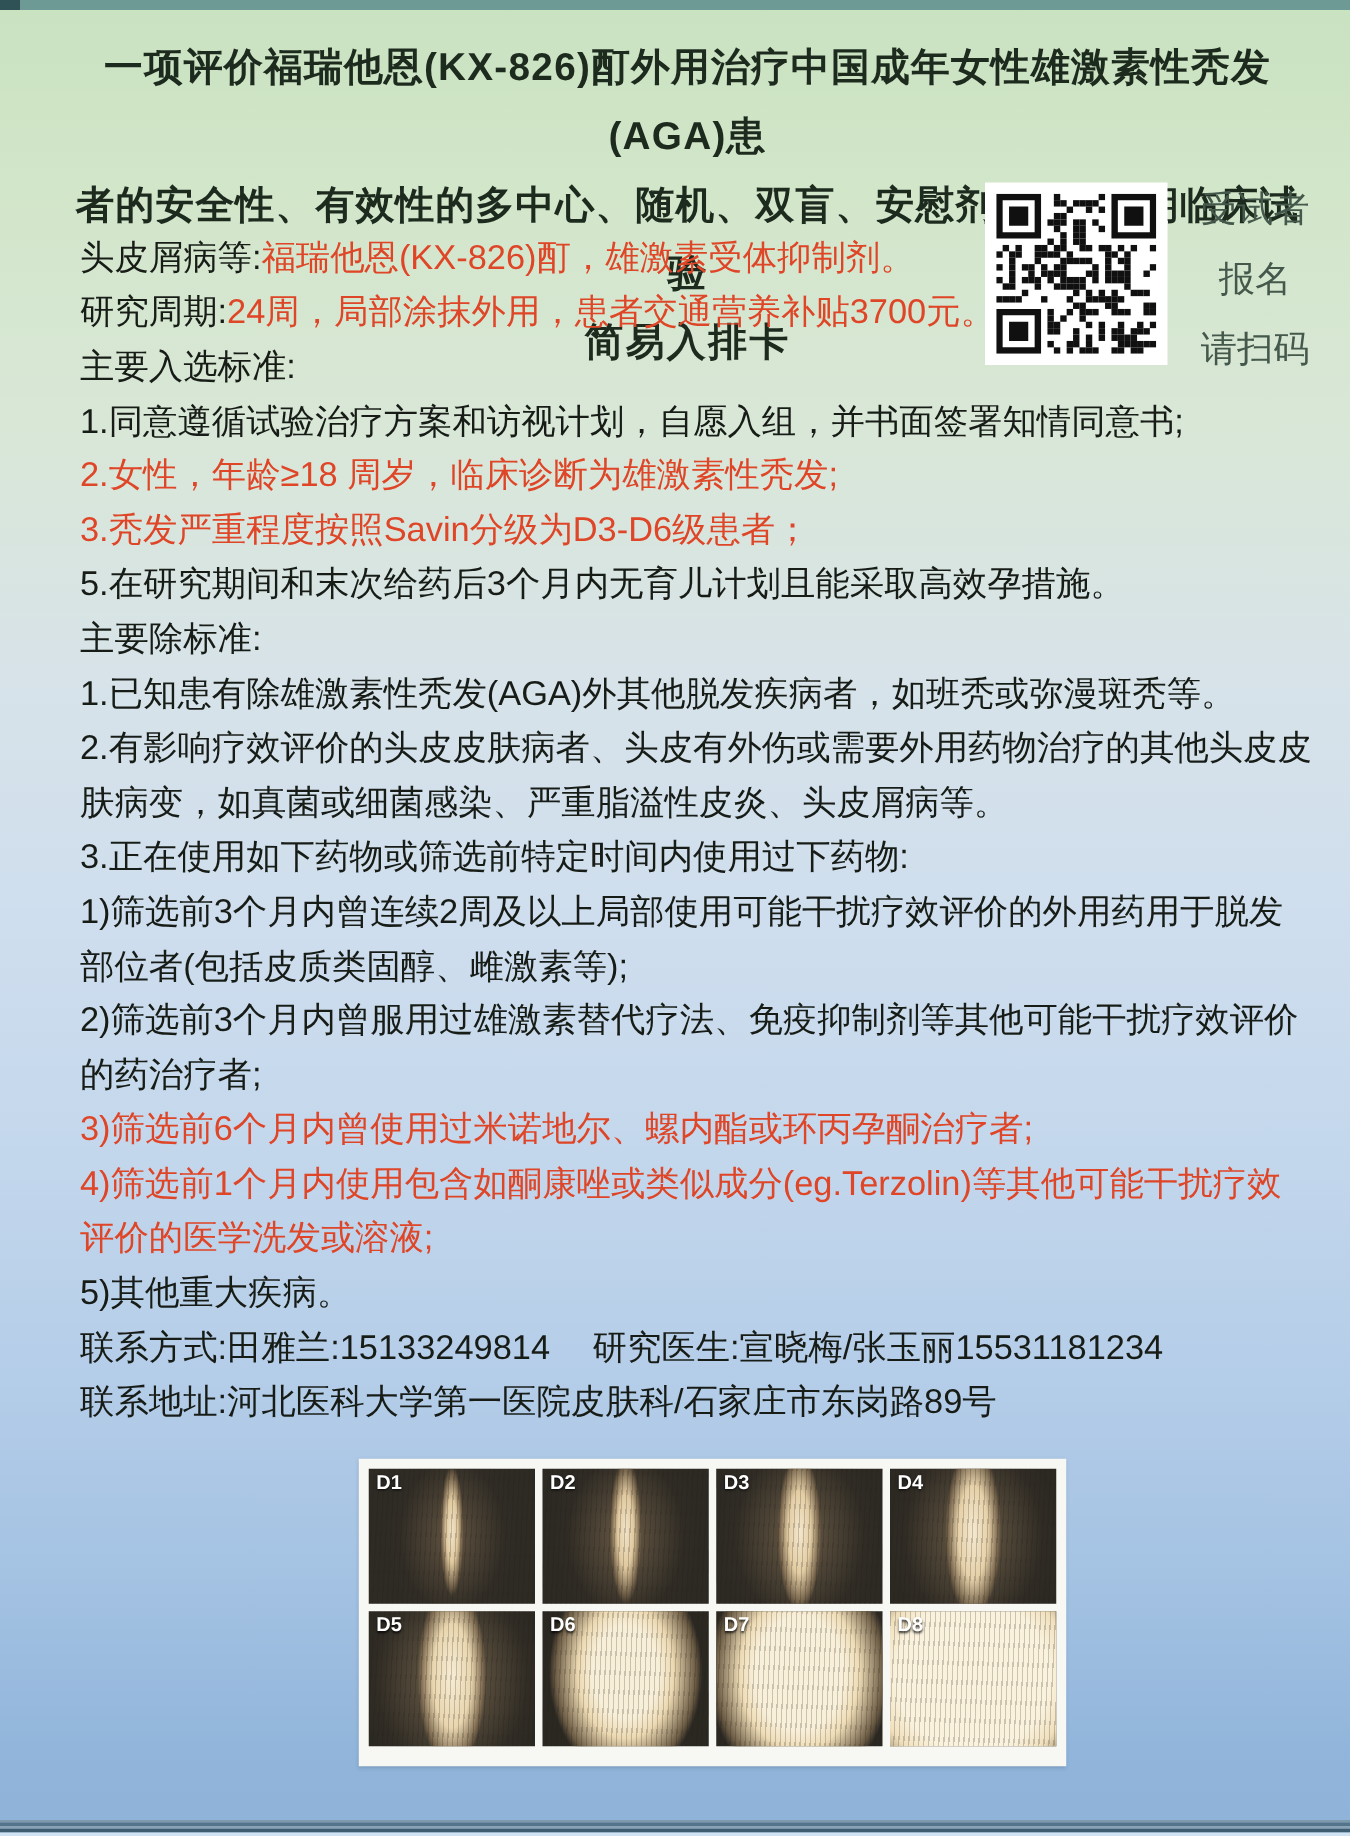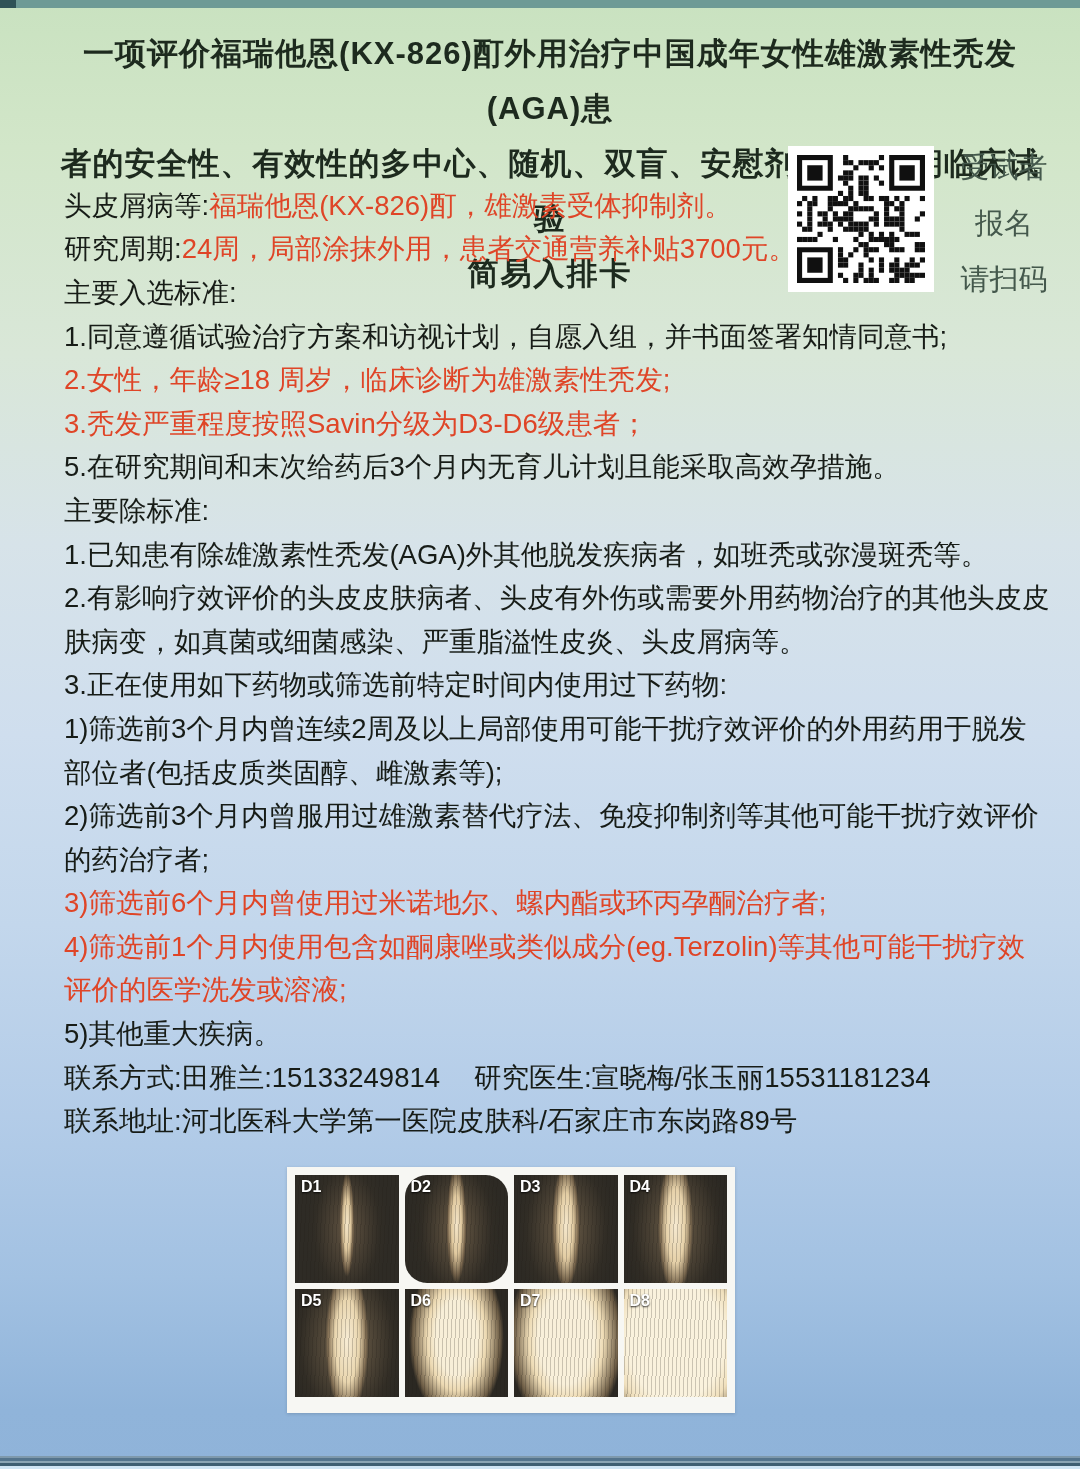--- a/index.html
+++ b/index.html
@@ -28,39 +28,39 @@
     width:116px; display:flex; flex-direction:column; justify-content:space-between;
     padding:2px 0; text-align:center; color:#44584c; font-size:29px; font-weight:500;gap:16px;
   }
 
   .content{position:absolute; top:184px; left:64px; right:18px; font-size:27.5px; color:#171c17;}
   .content .line{height:43.6px; display:flex; align-items:center; white-space:nowrap;}
   .content .red, .content .line.red{color:#df4527;}
   .content .gap{margin-left:34px;}
 
   .photo-panel{
-    position:absolute; left:287px; top:1167px; width:448px; height:246px;
+    position:absolute; left:287px; top:1167px; width:566px; height:246px;
     background:#f7f7f3; box-sizing:border-box; padding:8px 8px 0 8px;
     box-shadow:0 1px 3px rgba(60,80,100,.25);
   }
   .photo-grid{display:grid; grid-template-columns:repeat(4,1fr); grid-auto-rows:108px; gap:6px;}
   .photo-cell{position:relative; overflow:hidden; background-color:#2e2b25;}
   .photo-cell::after{
     content:""; position:absolute; inset:0;
     background:repeating-linear-gradient(93deg, rgba(35,30,24,.22) 0 1px, transparent 1px 4px);
   }
   .photo-label{
     position:absolute; top:3px; left:6px; z-index:2;
     color:#fff; font-weight:700; font-size:16px; text-shadow:0 1px 2px rgba(0,0,0,.85);
   }
   
   .photo-cell.i0{background:radial-gradient(ellipse 9% 62% at 50% 46%, #f2e4c8 0%, #e0c99f 38%, rgba(145,120,88,.55) 68%, rgba(0,0,0,0) 78%),
     radial-gradient(ellipse 52% 92% at 50% 50%, rgba(150,125,95,.5), rgba(60,52,40,.2) 60%, rgba(0,0,0,0) 76%), #2e2b25;}
   .photo-cell.i1{background:radial-gradient(ellipse 12% 68% at 50% 46%, #f2e4c8 0%, #e0c99f 40%, rgba(145,120,88,.55) 70%, rgba(0,0,0,0) 80%),
-    radial-gradient(ellipse 56% 94% at 50% 50%, rgba(155,130,98,.55), rgba(60,52,40,.2) 62%, rgba(0,0,0,0) 78%), #2d2a24;border-radius:22px;}
+    radial-gradient(ellipse 56% 94% at 50% 50%, rgba(155,130,98,.55), rgba(60,52,40,.2) 62%, rgba(0,0,0,0) 78%), #2d2a24;}
   .photo-cell.i2{background:radial-gradient(ellipse 16% 72% at 50% 47%, #f4e7cc 0%, #e3cda4 42%, rgba(150,125,92,.6) 72%, rgba(0,0,0,0) 82%),
     radial-gradient(ellipse 60% 96% at 50% 50%, rgba(160,135,102,.55), rgba(62,54,42,.22) 64%, rgba(0,0,0,0) 80%), #2d2a24;}
   .photo-cell.i3{background:radial-gradient(ellipse 20% 76% at 50% 47%, #f5e9d0 0%, #e6d1a9 45%, rgba(152,128,95,.6) 74%, rgba(0,0,0,0) 84%),
     radial-gradient(ellipse 62% 98% at 50% 50%, rgba(165,140,106,.55), rgba(64,55,43,.22) 66%, rgba(0,0,0,0) 82%), #2c2923;}
   .photo-cell.i4{background:radial-gradient(ellipse 24% 80% at 50% 48%, #f7ecd4 0%, #e9d6af 48%, rgba(158,133,99,.62) 76%, rgba(0,0,0,0) 86%),
     radial-gradient(ellipse 66% 100% at 50% 50%, rgba(170,145,110,.58), rgba(66,57,44,.24) 68%, rgba(0,0,0,0) 84%), #2c2923;}
   .photo-cell.i5{background:radial-gradient(ellipse 48% 82% at 50% 45%, #f8efd8 0% 42%, #ecd9b2 60%, #6b5b44 88%, rgba(0,0,0,0) 96%), #2b2822;}
   .photo-cell.i6{background:radial-gradient(ellipse 56% 88% at 50% 46%, #f9f0da 0% 48%, #eedcb6 64%, #6b5b44 90%, rgba(0,0,0,0) 98%), #2b2822;padding-left:21px;}
   .photo-cell.i7{background:radial-gradient(ellipse 80% 96% at 50% 48%, #faf2dd 0% 58%, #f0e0bd 74%, #7a6a50 96%, #2b2822 100%), #2b2822;}
 

